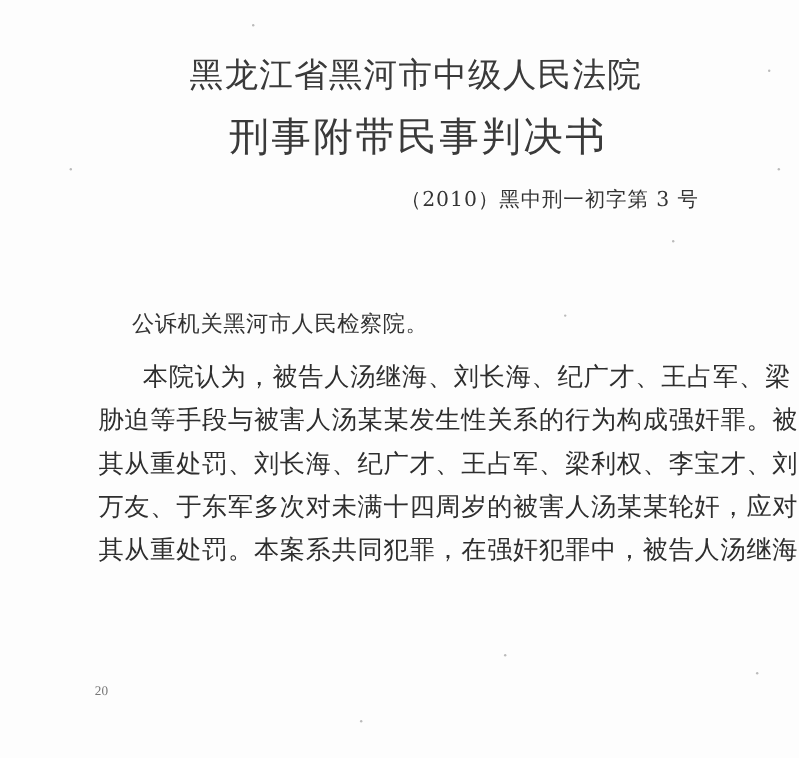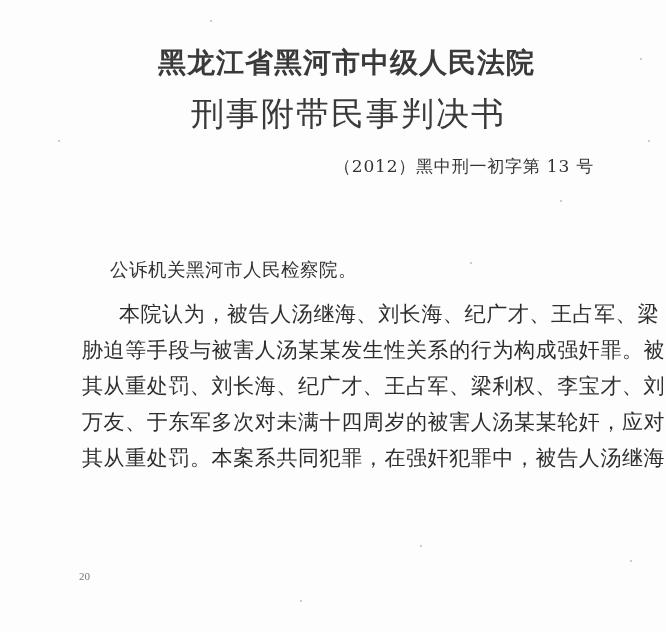--- a/index.html
+++ b/index.html
@@ -6,21 +6,21 @@
   body {
     width: 666px; height: 632px; overflow: hidden;
     background: #ffffff; position: relative;
     font-family: "DejaVu Serif", "Liberation Serif", serif;
     color: #2a2a2a;
   }
   .page { position: absolute; left: 0; top: 0; width: 666px; height: 632px; background: #fdfdfd; }
   .court-name {
     position: absolute; left: 158px; top: 44px; width: 370px;
     font-size: 28px; letter-spacing: 1px; white-space: nowrap; color: #3a3a3a;
-    font-weight: bold;
+    font-weight: normal;
   }
   .doc-title {
     position: absolute; left: 186px; top: 92px; width: 320px;
     font-size: 33px; letter-spacing: 2px; white-space: nowrap; color: #3a3a3a; text-align: right;
   }
   .case-no {
     position: absolute; left: 334px; top: 155px;
     font-size: 17px; letter-spacing: 0.8px; white-space: nowrap; color: #333;
   }
   .prosecutor {
@@ -38,21 +38,21 @@
     font-size: 11px; color: #777; font-family: "Liberation Serif", serif; text-align: center;
   }
   .speck { position: absolute; width: 2px; height: 2px; background: #bbb; border-radius: 1px; }
 </style>
 </head>
 <body>
 
 <div class="page">
   <div class="court-name">黑龙江省黑河市中级人民法院</div>
   <div class="doc-title">刑事附带民事判决书</div>
-  <div class="case-no">（2012）黑中刑一初字第 13 号</div>
+  <div class="case-no">（2010）黑中刑一初字第 3 号</div>
   <div class="prosecutor">公诉机关黑河市人民检察院。</div>
 
   <div class="body-text">
     <div class="body-line indent">本院认为，被告人汤继海、刘长海、纪广才、王占军、梁</div>
     <div class="body-line">胁迫等手段与被害人汤某某发生性关系的行为构成强奸罪。被</div>
     <div class="body-line">其从重处罚、刘长海、纪广才、王占军、梁利权、李宝才、刘</div>
     <div class="body-line">万友、于东军多次对未满十四周岁的被害人汤某某轮奸，应对</div>
     <div class="body-line">其从重处罚。本案系共同犯罪，在强奸犯罪中，被告人汤继海、</div>
   </div>
 

